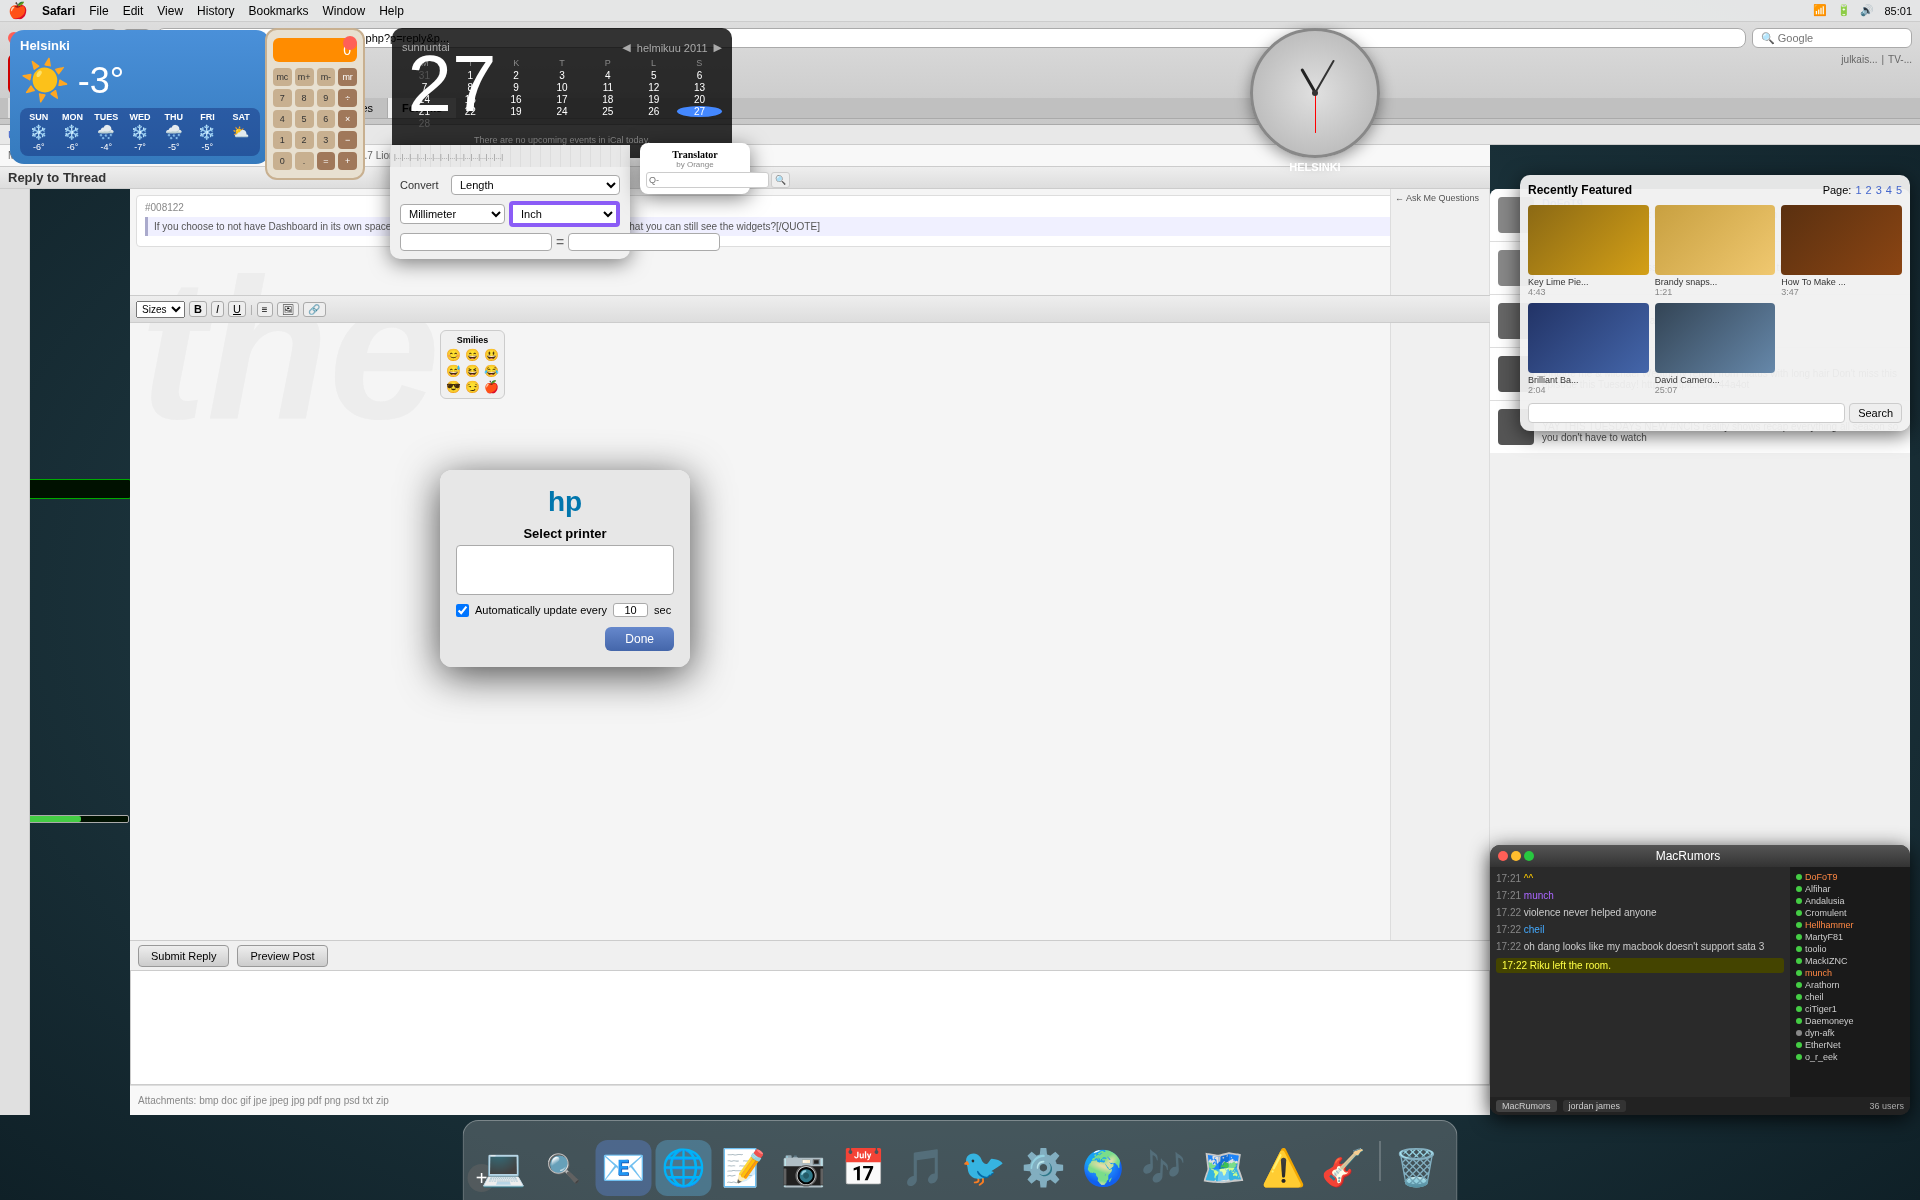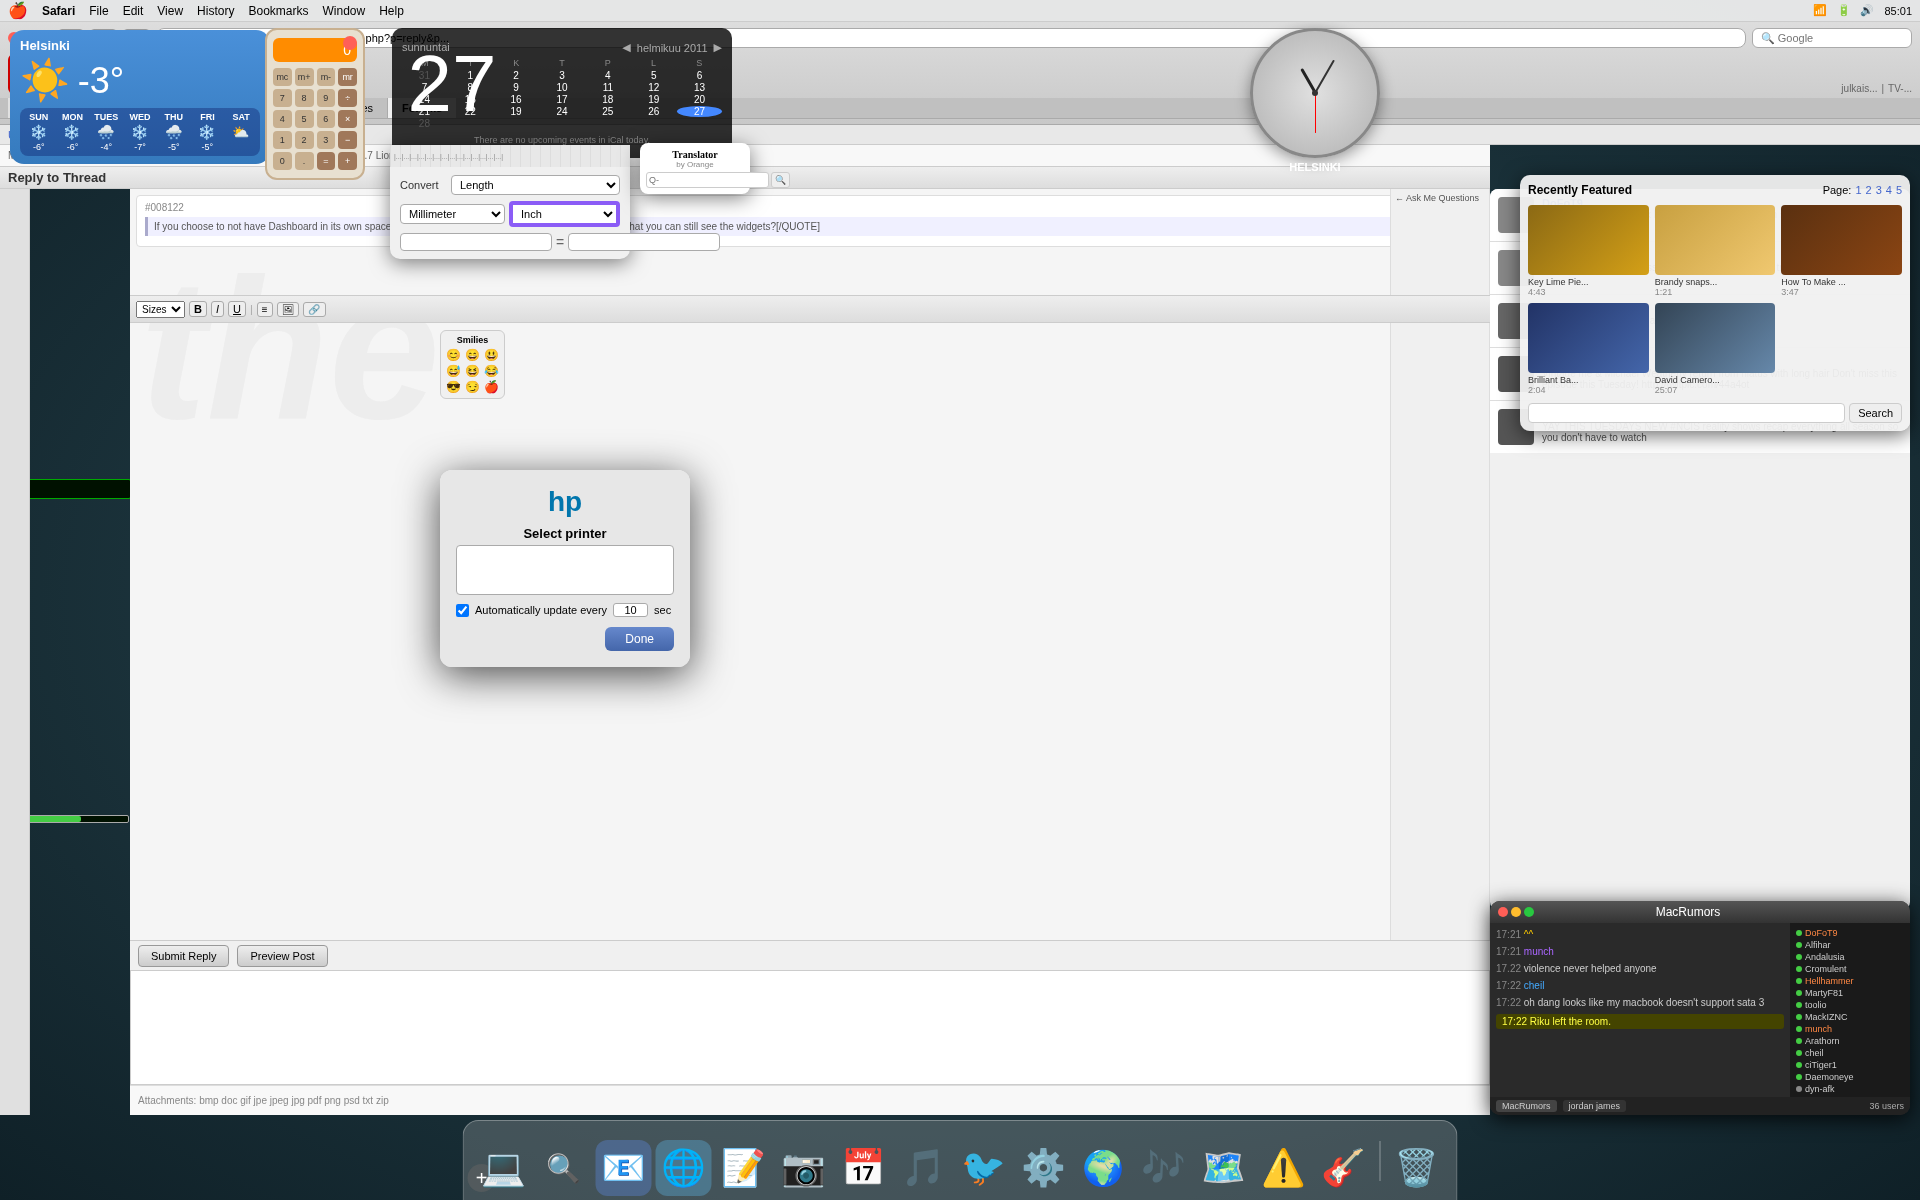--- a/index.html
+++ b/index.html
@@ -438,21 +438,21 @@
       justify-content: center;
     }
     .dict-word-big { font-size: 120px; font-style: italic; color: #555; font-weight: 200; }
 
     
     .chat-window {
       position: absolute;
       bottom: 85px;
       right: 10px;
       width: 420px;
-      height: 214px;
+      height: 270px;
       background: #2a2a2a;
       border-radius: 10px;
       z-index: 300;
       display: flex;
       flex-direction: column;
       overflow: hidden;
       box-shadow: 0 4px 20px rgba(0,0,0,0.8);
     }
     .chat-titlebar {
       background: linear-gradient(180deg, #555, #333);
@@ -1041,21 +1041,21 @@
       <div style="width:12px;height:12px;background:#ffbd2e;border-radius:50%;"></div>
       <div style="width:12px;height:12px;background:#28c840;border-radius:50%;"></div>
     </div>
     <button style="background:linear-gradient(180deg,#eee,#ccc);border:1px solid #999;border-radius:4px;font-size:11px;padding:2px 8px;cursor:pointer;">◀</button>
     <button style="background:linear-gradient(180deg,#eee,#ccc);border:1px solid #999;border-radius:4px;font-size:11px;padding:2px 8px;cursor:pointer;">▶</button>
     <button style="background:linear-gradient(180deg,#eee,#ccc);border:1px solid #999;border-radius:4px;font-size:11px;padding:2px 8px;cursor:pointer;">↻</button>
     <div style="flex:1;background:white;border:1px solid #aaa;border-radius:8px;padding:3px 10px;font-size:11px;">http://www.macrumors.com/forums/reply.php?p=reply&amp;p...</div>
     <input type="text" style="width: 160px; border: 1px solid rgb(170, 170, 170); border-radius: 6px; padding: 3px 8px; font-size: 11px;" placeholder="🔍 Google">
   </div>
 
-  <div style="display:flex; align-items:flex-end; padding:0 8px 4px; gap:2px;">
+  <div style="display:flex; align-items:flex-start; padding:0 8px 4px; gap:2px;">
     <div style="width:40px;height:40px;background:#cc0000;border-radius:6px;display:flex;align-items:center;justify-content:center;color:white;font-weight:bold;font-size:14px;">MR</div>
     <div style="flex:1;">
       <div style="font-size:11px;color:#666;">Mac community discussion forums</div>
     </div>
     <div style="display:flex; gap:4px; font-size:10px; color:#666;">
       <span>julkais...</span>
       <span>|</span>
       <span>TV-...</span>
     </div>
   </div>

